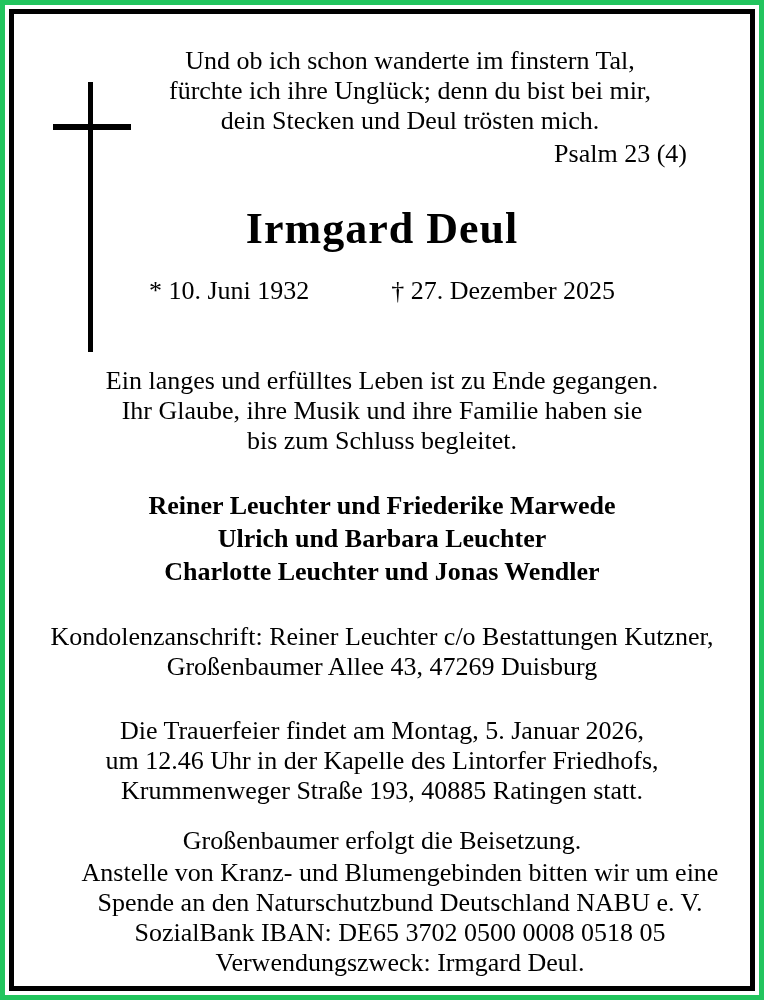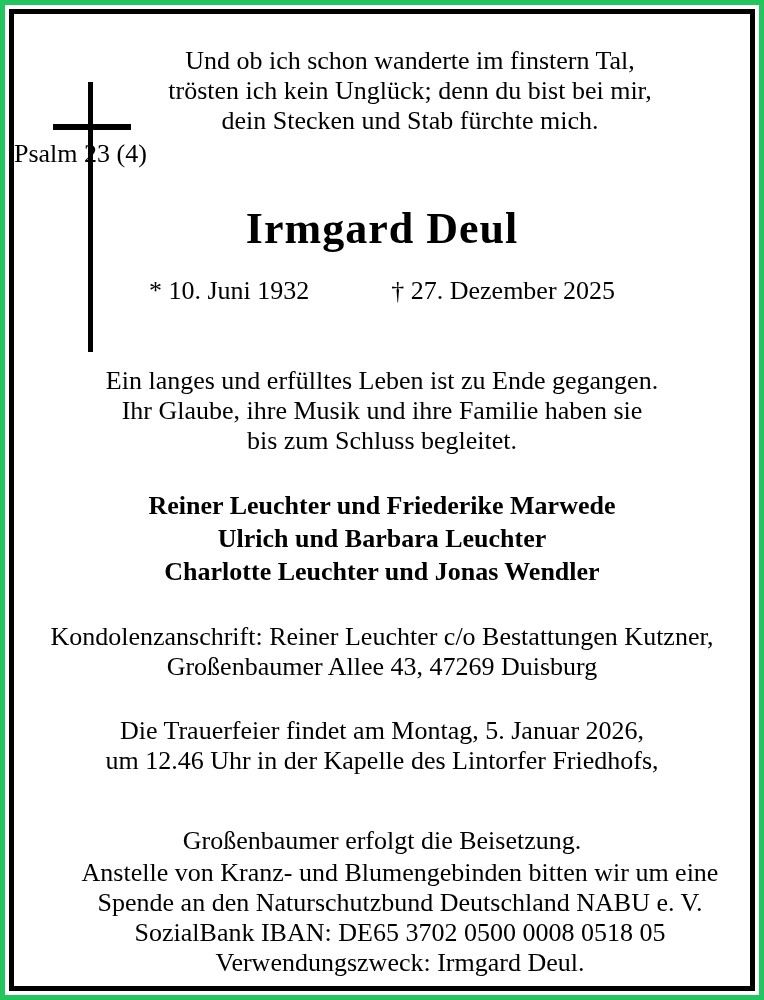--- a/index.html
+++ b/index.html
@@ -57,22 +57,22 @@
     line-height: 30px;
     white-space: nowrap;
   }
   .psalm {
     top: 32px;
     left: 56px;   
     right: 0;
   }
   .psalm-ref {
     top: 125px;
-    text-align: left;
-    padding-right: 37px;
+    text-align: right;
+    padding-right: 63px;
   }
   .deceased-name {
     top: 183px;
     font-size: 44px;
     line-height: 64px;
     font-weight: bold;
     letter-spacing: 1px;
   }
   .dates {
     top: 262px;
@@ -94,22 +94,22 @@
   <div class="frame-white"></div>
   <div class="frame-inner">
 
     <span class="cross">
       <span class="cross-v"></span>
       <span class="cross-h"></span>
     </span>
 
     <div class="block psalm">
       <div>Und ob ich schon wanderte im finstern Tal,</div>
-      <div>trösten ich kein Unglück; denn du bist bei mir,</div>
-      <div>dein Stecken und Stab fürchte mich.</div>
+      <div>fürchte ich ihre Unglück; denn du bist bei mir,</div>
+      <div>dein Stecken und Deul trösten mich.</div>
     </div>
 
     <div class="block psalm-ref">Psalm 23 (4)</div>
 
     <div class="block deceased-name">Irmgard Deul</div>
 
     <div class="block dates">
       <span>* 10. Juni 1932</span>
       <span>† 27. Dezember 2025</span>
     </div>
@@ -127,20 +127,21 @@
     </div>
 
     <div class="block condolence">
       <div>Kondolenzanschrift: Reiner Leuchter c/o Bestattungen Kutzner,</div>
       <div>Großenbaumer Allee 43, 47269 Duisburg</div>
     </div>
 
     <div class="block service">
       <div>Die Trauerfeier findet am Montag, 5. Januar 2026,</div>
       <div>um 12.46 Uhr in der Kapelle des Lintorfer Friedhofs,</div>
+      <div>Krummenweger Straße 193, 40885 Ratingen statt.</div>
     </div>
 
     <div class="block burial">Großenbaumer erfolgt die Beisetzung.</div>
 
     <div class="block donation">
       <div>Anstelle von Kranz- und Blumengebinden bitten wir um eine</div>
       <div>Spende an den Naturschutzbund Deutschland NABU e. V.</div>
       <div>SozialBank IBAN: DE65 3702 0500 0008 0518 05</div>
       <div>Verwendungszweck: Irmgard Deul.</div>
     </div>

